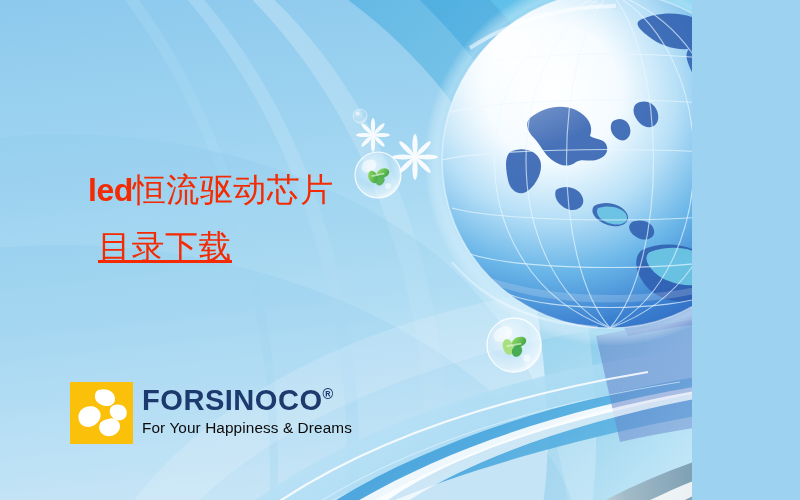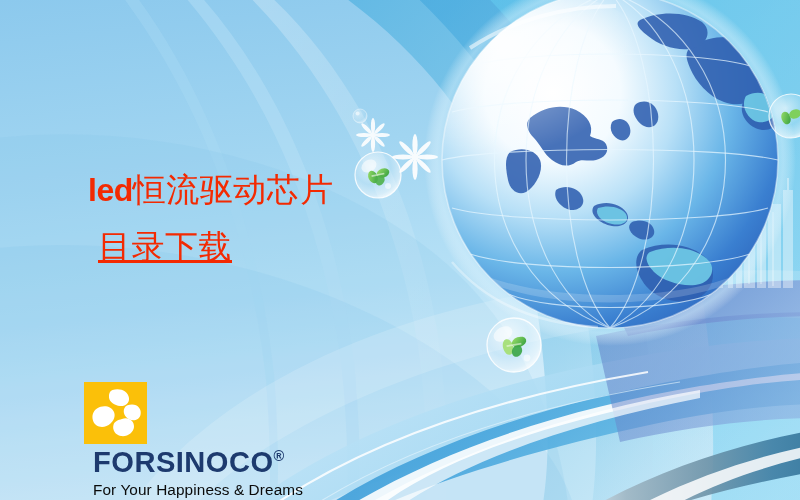--- a/index.html
+++ b/index.html
@@ -3,21 +3,21 @@
 <meta charset="utf-8">
 <style>
   * { margin:0; padding:0; box-sizing:border-box; }
   html,body { width:800px; height:500px; overflow:hidden; }
   body {
     font-family:"Liberation Sans", sans-serif;
     background:#9dd2f0;
   }
   #poster {
     position:relative;
-    width:800px; height:500px;
+    width:692px; height:500px;
     overflow:hidden;
     background:linear-gradient(175deg,#8ecbee 0%,#a2d6f2 35%,#b4e0f6 62%,#cbeaf9 82%,#dff2fb 100%);
   }
   .layer { position:absolute; inset:0; pointer-events:none; }
   .svgfill { position:absolute; left:0; top:0; width:800px; height:500px; }
 
   
   #headline {
     position:absolute;
     left:88px; top:162px;
@@ -33,25 +33,24 @@
   #headline .latin {
     font-family:"Liberation Sans", sans-serif;
     font-weight:bold;
     font-size:32px;
     letter-spacing:-0.5px;
   }
 
   
   #logo {
     position:absolute;
-    left:84px; top:382px;
+    left:70px; top:382px;
     z-index:45;
     display:flex;
     align-items:flex-start;
-    flex-direction:column;
   }
   #logo-mark {
     width:63px; height:62px;
     background:#fbc009;
     position:relative;
     flex:0 0 auto;
   }
   #logo-mark svg { display:block; }
   #logo-text {
     margin-left:9px;

